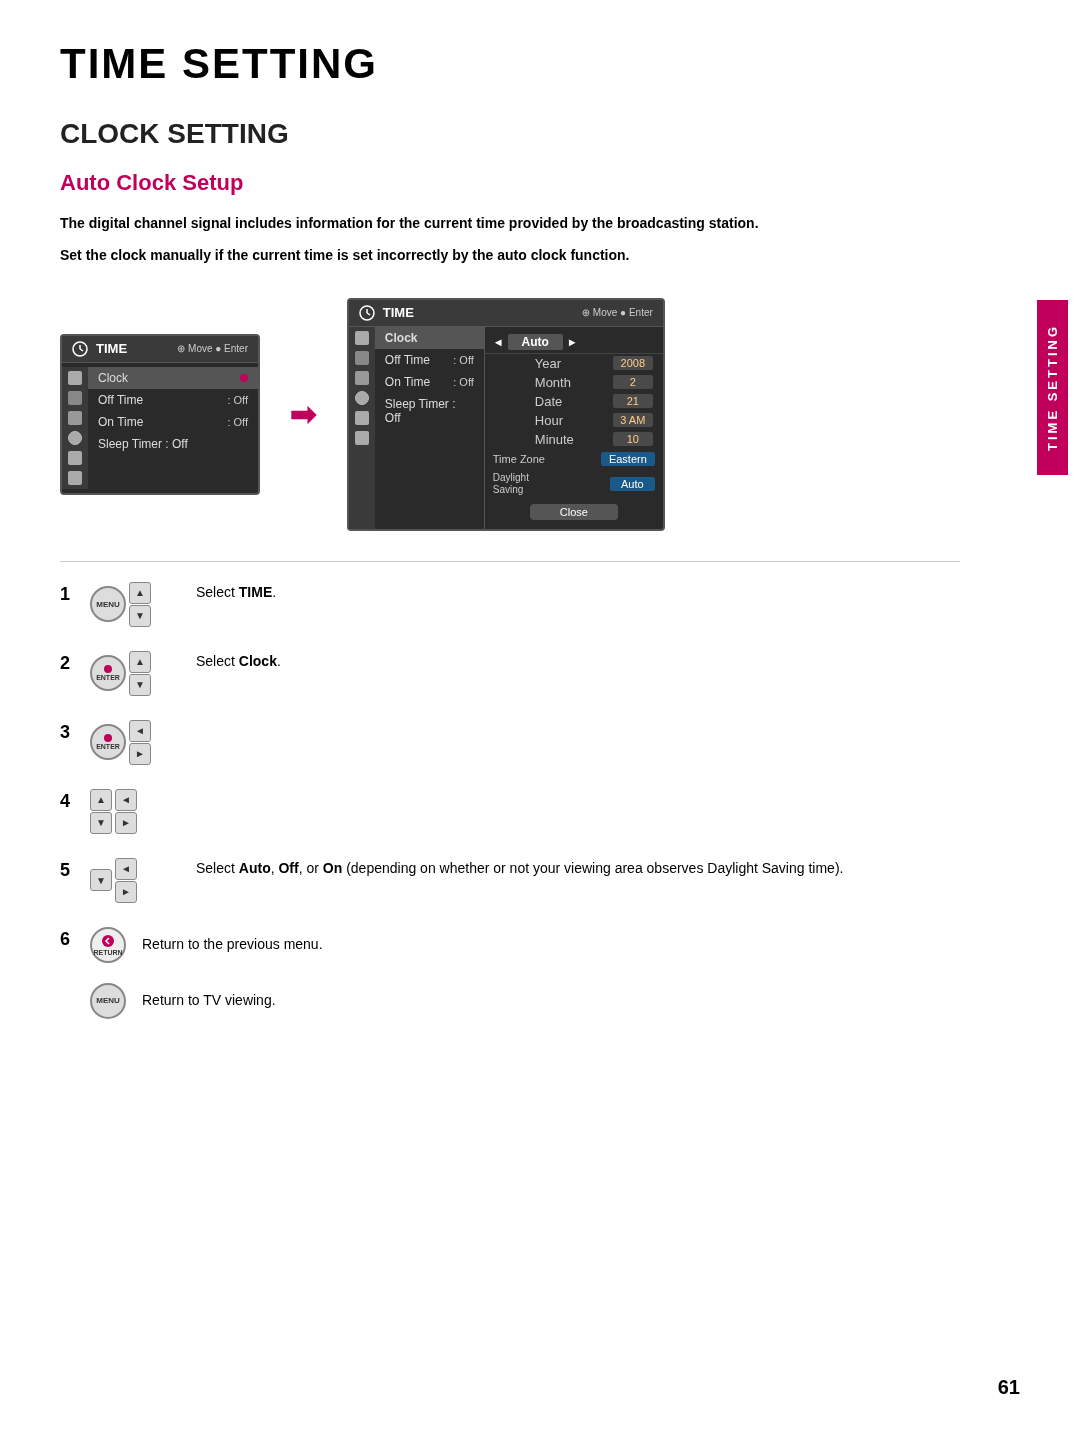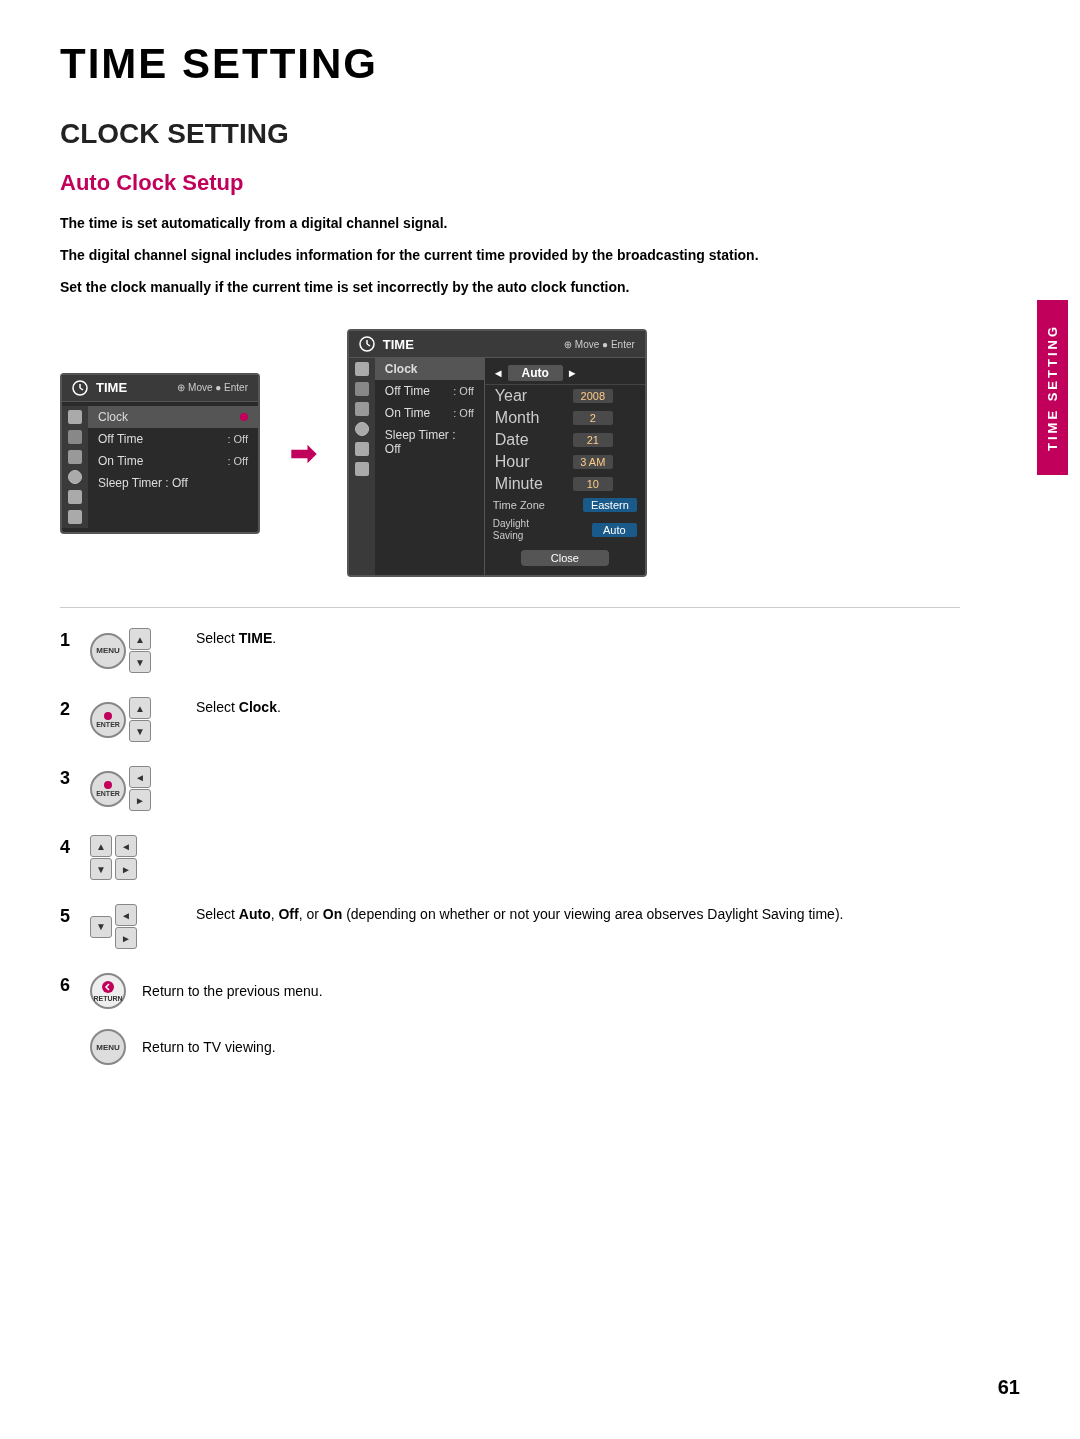--- a/index.html
+++ b/index.html
@@ -159,22 +159,23 @@
 
     .field-row {
       display: flex;
       align-items: center;
       padding: 2px 10px;
       gap: 8px;
     }
 
     .field-label {
       width: 70px;
-      font-size: 16px;
+      font-size: 13px;
       color: #ccc;
+      margin-left: 40px;
     }
 
     .field-val {
       background: #4a4a4a;
       color: #ffcc88;
       font-size: 11px;
       padding: 1px 6px;
       border-radius: 2px;
       min-width: 40px;
       text-align: center;
@@ -332,21 +333,20 @@
 <div style="position:relative; width:1080px; min-height:1439px; background:#fff;">
 
   <div class="main-content">
 
     <h1 class="page-title">TIME SETTING</h1>
 
     <h2 class="section-title">CLOCK SETTING</h2>
 
     <h3 class="subsection-title">Auto Clock Setup</h3>
 
-    <p class="description">The time is set automatically from a digital channel signal.</p>
     <p class="description">The digital channel signal includes information for the current time provided by the broadcasting station.</p>
     <p class="description">Set the clock manually if the current time is set incorrectly by the auto clock function.</p>
 
     <div class="diagrams-row">
 
       <div class="tv-menu">
         <div class="tv-menu-header">
           <svg class="icon-clock-svg" viewBox="0 0 16 16" fill="none">
             <circle cx="8" cy="8" r="7" stroke="white" stroke-width="1.5"></circle>
             <line x1="8" y1="4" x2="8" y2="8" stroke="white" stroke-width="1.5"></line>

